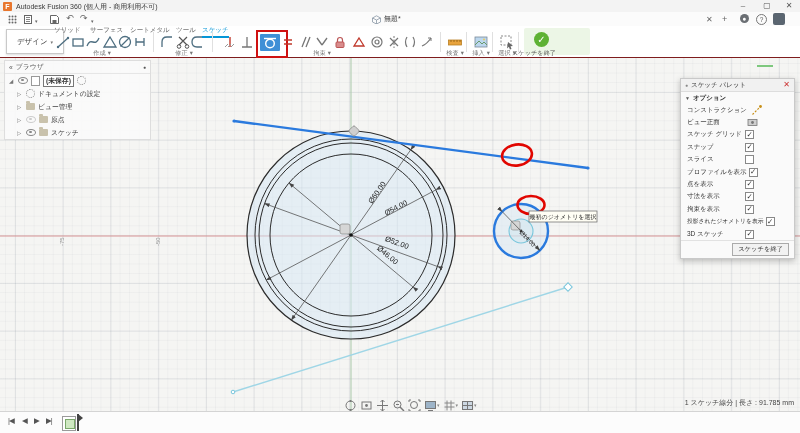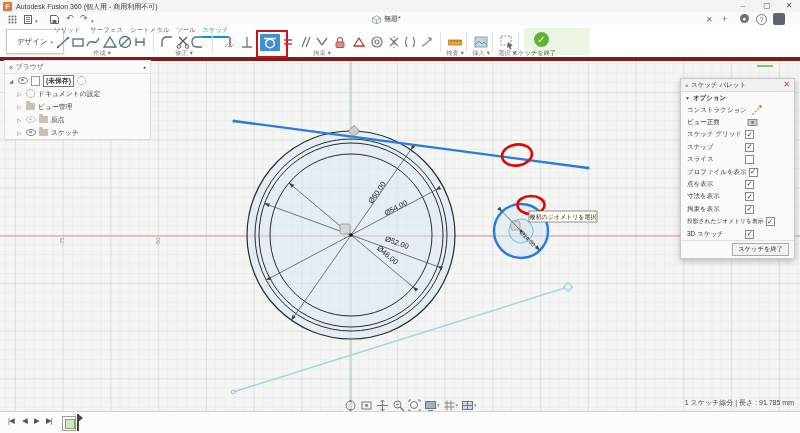--- a/index.html
+++ b/index.html
@@ -12,21 +12,21 @@
   .logo{position:absolute;left:3px;top:1.5px;width:9px;height:9px;background:#e8762d;color:#fff;
         font-size:7px;font-weight:bold;text-align:center;line-height:9px;border-radius:1px;}
   .apptitle{position:absolute;left:16px;top:2px;font-size:7px;color:#3a3a3a;white-space:nowrap;}
   .winbtn{position:absolute;top:0;width:18px;height:12px;text-align:center;font-size:8px;line-height:12px;color:#555;}
   .tabbar{position:absolute;left:0;top:12px;width:800px;height:14px;background:#fbfbfb;border-bottom:1px solid #e3e3e3;}
   .qicon{position:absolute;top:2px;color:#666;font-size:9px;line-height:10px;}
   .doctab{position:absolute;left:368px;top:1px;height:12px;display:flex;align-items:center;gap:3px;padding:0 4px;}
   .doctab span{font-size:7px;color:#444;}
   .circbtn{position:absolute;top:2px;width:9px;height:9px;border-radius:50%;font-size:6.5px;line-height:9px;text-align:center;}
   
-  .ribbon{position:absolute;left:0;top:26px;width:800px;height:31px;background:#ffffff;border-bottom:4px solid #7f1d1d;}
+  .ribbon{position:absolute;left:0;top:26px;width:800px;height:31px;background:#ffffff;border-bottom:1px solid #7f1d1d;}
   .design-btn{position:absolute;left:6px;top:3px;width:56px;height:23px;background:#fff;border:1px solid #c9c9c9;
       box-shadow:0 1px 2px rgba(0,0,0,.15);display:flex;align-items:center;justify-content:center;gap:3px;
       font-size:7.5px;color:#444;}
   .rtab{position:absolute;top:0px;font-size:6.5px;color:#666;padding-bottom:1px;}
   .rtab.active{color:#0696d7;border-bottom:2px solid #0696d7;}
   .tool{position:absolute;top:7px;width:18px;height:18px;display:flex;align-items:center;justify-content:center;}
   .gdiv{position:absolute;top:6px;width:1px;height:20px;background:#e0e0e0;}
   .glabel{position:absolute;top:23px;font-size:6.2px;color:#777;display:flex;gap:2px;justify-content:center;}
   .redbox{position:absolute;left:256px;top:4px;width:28px;height:24px;border:2.5px solid #cf1111;}
   .tangent-btn{position:absolute;left:259.5px;top:7.5px;width:20px;height:17px;background:#3f8fd6;border-radius:1px;

